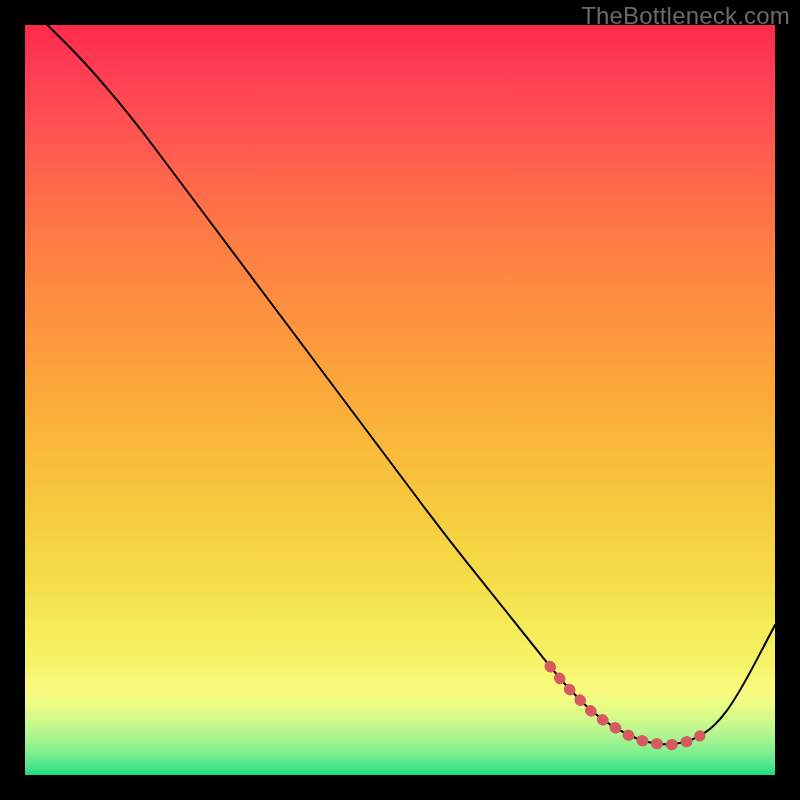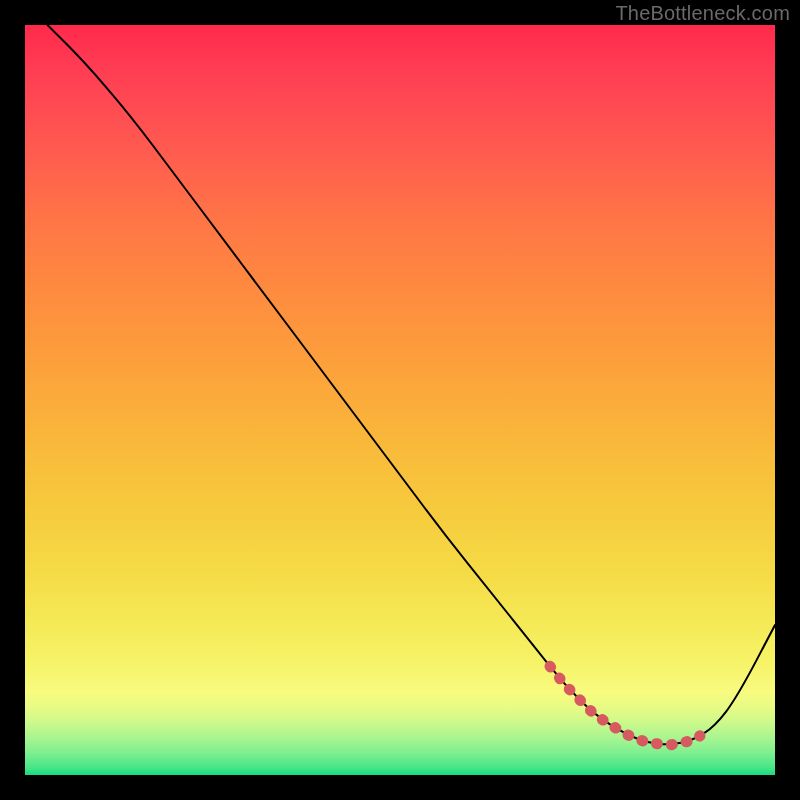--- a/index.html
+++ b/index.html
@@ -15,21 +15,21 @@
     width: 800px;
     height: 800px;
     background: #000;
   }
   .watermark {
     position: absolute;
     top: 2px;
     right: 10px;
     color: #6a6a6a;
     font-family: Arial, Helvetica, sans-serif;
-    font-size: 20px;
+    font-size: 24px;
     font-weight: 400;
     letter-spacing: 0.2px;
     z-index: 5;
   }
   .plot {
     position: absolute;
     left: 25px;
     top: 25px;
     width: 750px;
     height: 750px;

